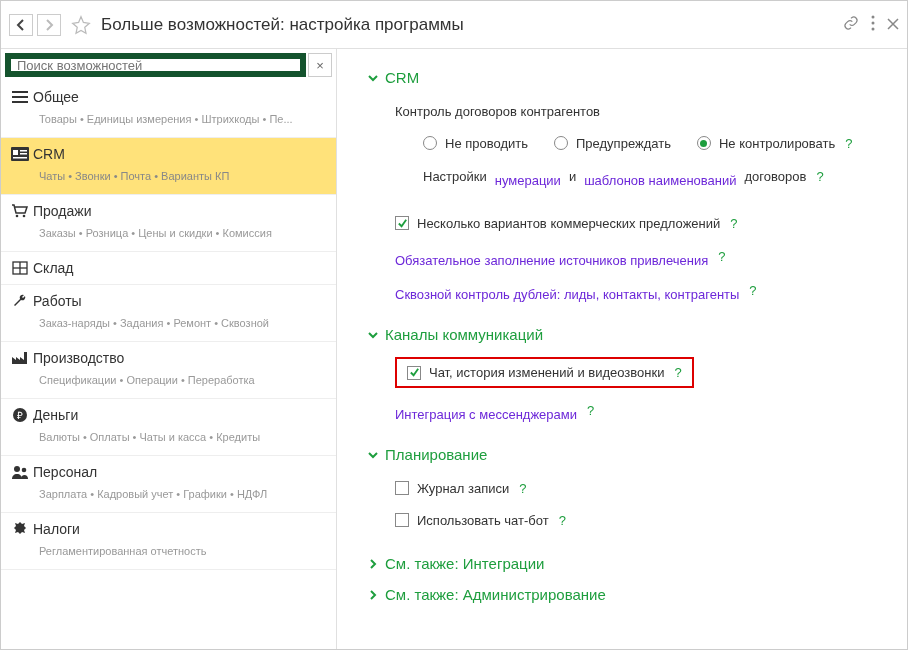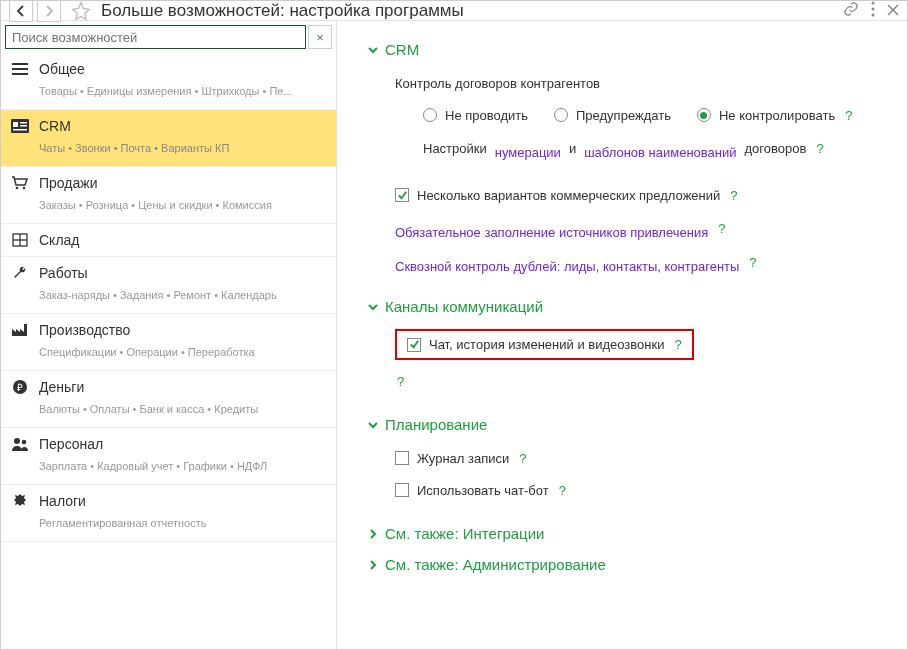--- a/index.html
+++ b/index.html
@@ -1,33 +1,33 @@
 <!DOCTYPE html>
 <html><head>
 <meta charset="utf-8">
 <style>
   * { box-sizing: border-box; margin: 0; padding: 0; font-family: Arial, sans-serif; }
   body { width: 908px; height: 650px; border: 1px solid #ccc; background: #fff; overflow: hidden; display: flex; flex-direction: column; }
-  .titlebar { height: 20px; display: flex; align-items: center; padding: 0 8px; border-bottom: 1px solid #e0e0e0; gap: 4px; }
+  .titlebar { height: 48px; display: flex; align-items: center; padding: 0 8px; border-bottom: 1px solid #e0e0e0; gap: 4px; }
   .nav-btn { width: 24px; height: 22px; border: 1px solid #ccc; background: #fff; display: flex; align-items: center; justify-content: center; cursor: pointer; }
   .nav-btn svg { width: 12px; height: 12px; }
   .star { width: 20px; height: 20px; margin: 0 6px; cursor: pointer; }
   .title-text { font-size: 17px; font-weight: 400; flex: 1; color: #333; }
   .title-right { display: flex; gap: 12px; align-items: center; }
   .title-right > div { cursor: pointer; }
   .body { display: flex; flex: 1; overflow: hidden; }
   .sidebar { width: 336px; border-right: 1px solid #e0e0e0; display: flex; flex-direction: column; }
   .search-row { display: flex; padding: 4px; gap: 2px; }
-  .search-input { flex: 1; border: 1px solid #14532d; padding: 3px 6px; font-size: 13px; height: 24px; }
+  .search-input { flex: 1; border: 6px solid #14532d; padding: 3px 6px; font-size: 13px; height: 24px; }
   .clear-btn { width: 24px; height: 24px; border: 1px solid #ccc; background: #fff; display: flex; align-items: center; justify-content: center; cursor: pointer; font-size: 13px; color: #666; }
   .nav-list { flex: 1; overflow-y: auto; position: relative; }
   .nav-list::-webkit-scrollbar { width: 10px; }
   .nav-list::-webkit-scrollbar-thumb { background: #c0c0c0; border-radius: 5px; }
   .nav-item { border-bottom: 1px solid #eee; cursor: pointer; }
-  .nav-head { display: flex; align-items: center; padding: 8px 10px; gap: 10px; }
+  .nav-head { display: flex; align-items: center; padding: 8px 10px; gap: 4px; }
   .nav-icon { width: 18px; height: 14px; display: flex; align-items: center; justify-content: center; }
   .nav-label { font-size: 14px; color: #333; }
   .nav-sub { font-size: 11px; color: #999; padding: 0 10px 12px 38px; white-space: nowrap; overflow: hidden; text-overflow: ellipsis; }
   .nav-item.active { background: #ffe27a; }
   .nav-item.active .nav-sub { color: #888; }
   .content { flex: 1; padding: 20px 30px; overflow-y: auto; font-size: 13px; color: #333; }
   .section-head { display: flex; align-items: center; gap: 6px; color: #1e9e3e; font-size: 15px; margin-bottom: 14px; cursor: pointer; }
   .section-head.collapsed .chev { transform: rotate(-90deg); }
   .chev { width: 12px; height: 12px; transition: transform .1s; }
   .row { display: flex; align-items: center; gap: 8px; margin-bottom: 10px; min-height: 22px; }
@@ -145,21 +145,21 @@
         </div>
         <div class="nav-item">
           <div class="nav-head">
             <span class="nav-icon">
               <svg width="16" height="16" viewBox="0 0 16 16">
                 <path d="M13 3a3 3 0 0 1-4 4L3 13l-1-1 6-6a3 3 0 0 1 4-4l-2 2 1 1z" fill="#333"></path>
               </svg>
             </span>
             <span class="nav-label">Работы</span>
           </div>
-          <div class="nav-sub">Заказ-наряды • Задания • Ремонт • Календарь</div>
+          <div class="nav-sub">Заказ-наряды • Задания • Ремонт • Сквозной</div>
         </div>
         <div class="nav-item">
           <div class="nav-head">
             <span class="nav-icon">
               <svg width="18" height="14" viewBox="0 0 18 14">
                 <path d="M1 13V6l4 3V6l4 3V6l4 3V1h3v12z" fill="#333"></path>
               </svg>
             </span>
             <span class="nav-label">Производство</span>
           </div>
@@ -168,21 +168,21 @@
         <div class="nav-item">
           <div class="nav-head">
             <span class="nav-icon">
               <svg width="16" height="16" viewBox="0 0 16 16">
                 <circle cx="8" cy="8" r="7" fill="#333"></circle>
                 <text x="8" y="12" text-anchor="middle" font-size="10" fill="#fff" font-family="Arial">₽</text>
               </svg>
             </span>
             <span class="nav-label">Деньги</span>
           </div>
-          <div class="nav-sub">Валюты • Оплаты • Банк и касса • Кредиты</div>
+          <div class="nav-sub">Валюты • Оплаты • Чаты и касса • Кредиты</div>
         </div>
         <div class="nav-item">
           <div class="nav-head">
             <span class="nav-icon">
               <svg width="18" height="14" viewBox="0 0 18 14">
                 <circle cx="6" cy="4" r="3" fill="#333"></circle>
                 <path d="M1 14c0-3 2-5 5-5s5 2 5 5z" fill="#333"></path>
                 <circle cx="13" cy="5" r="2.3" fill="#333"></circle>
                 <path d="M10 14c0-2.5 1.5-4 3.5-4s3.5 1.5 3.5 4z" fill="#333"></path>
               </svg>
@@ -268,20 +268,21 @@
     <div class="highlight-box" style="margin-left:28px">
       <span class="checkbox checked">
           <svg viewBox="0 0 12 12">
             <path d="M2 6l3 3 5-7" stroke="#1e9e3e" stroke-width="2" fill="none"></path>
           </svg>
         </span>
       <span>Чат, история изменений и видеозвонки</span>
       <span class="help">?</span>
     </div>
     <div class="row indent1">
+      <span class="link">Интеграция с мессенджерами</span>
       <span class="help">?</span>
     </div>
 
     <div class="gap"></div>
 
     <div class="section-head">
       <svg class="chev" viewBox="0 0 12 12">
           <path d="M2 4l4 4 4-4" stroke="#1e9e3e" stroke-width="2" fill="none"></path>
         </svg>
       <span>Планирование</span>

